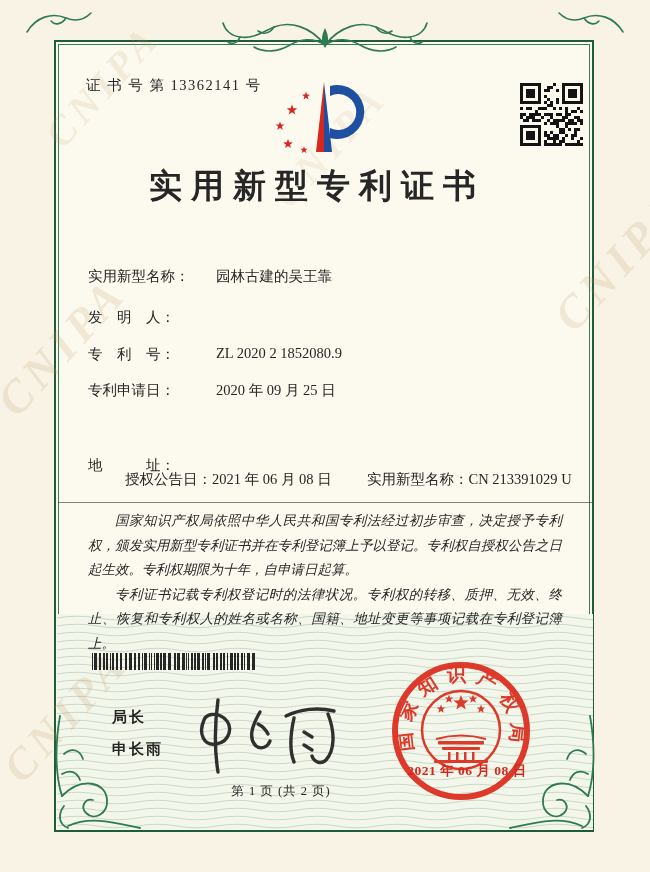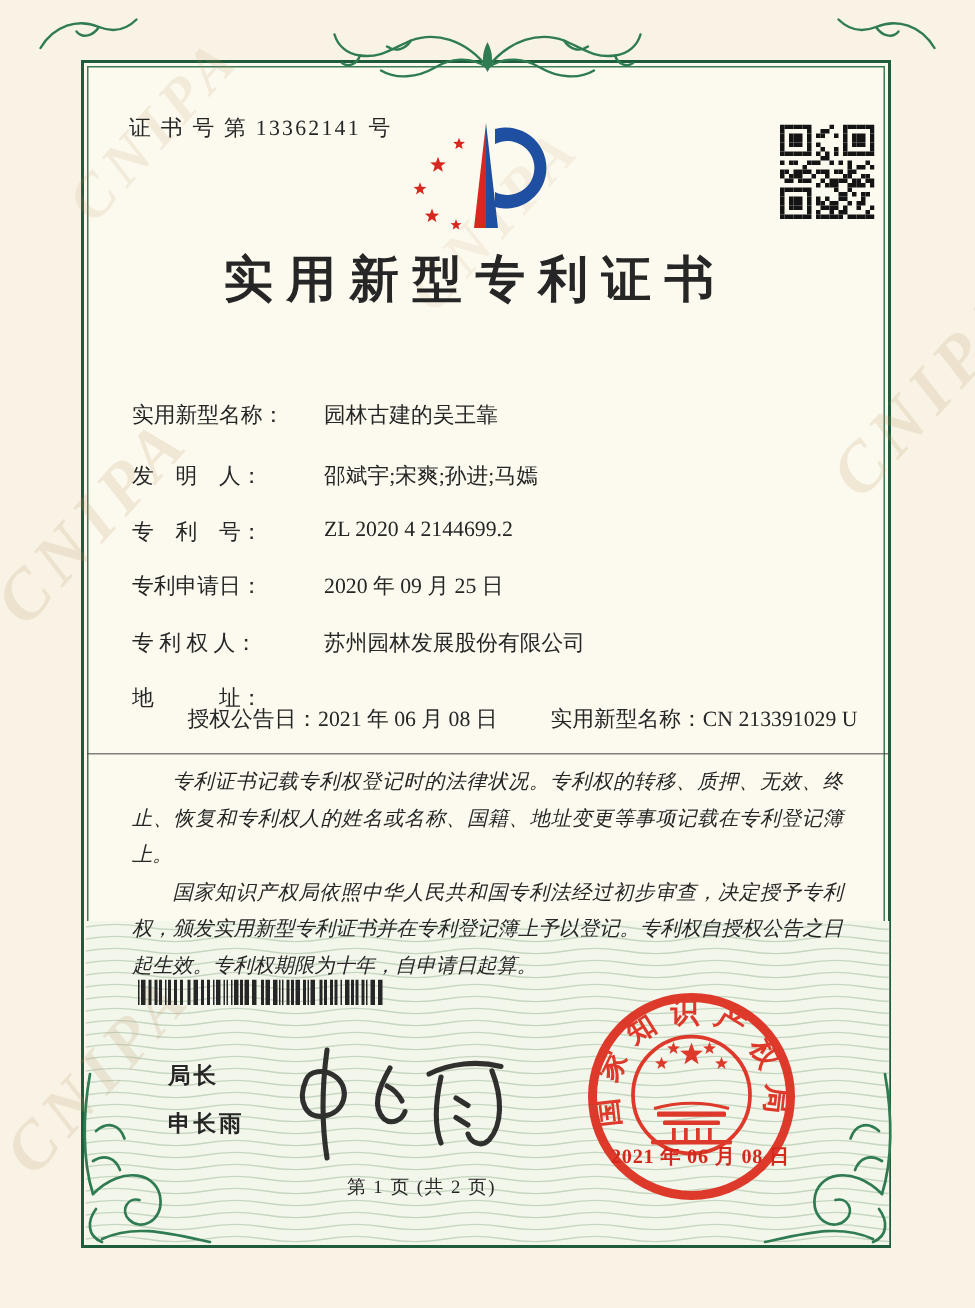--- a/index.html
+++ b/index.html
@@ -360,48 +360,43 @@
     </svg>
 
   <div class="content title">实用新型专利证书</div>
 
   <div class="content row" style="top:243px">
     <span class="lbl">实用新型名称：</span>
     <span class="val">园林古建的吴王靠</span>
   </div>
   <div class="content row" style="top:284px">
     <span class="lbl">发　明　人：</span>
-    <span class="val">邵斌宇;宋爽;孙进;马嫣</span>
   </div>
   <div class="content row" style="top:321px">
     <span class="lbl">专　利　号：</span>
-    <span class="val">ZL 2020 4 2144699.2</span>
+    <span class="val">ZL 2020 2 1852080.9</span>
   </div>
   <div class="content row" style="top:357px">
     <span class="lbl">专利申请日：</span>
     <span class="val">2020 年 09 月 25 日</span>
   </div>
-  <div class="content row" style="top:395px">
-    <span class="lbl">专 利 权 人：</span>
-    <span class="val">苏州园林发展股份有限公司</span>
-  </div>
   <div class="content row" style="top:432px">
     <span class="lbl">地　　　址：</span>
   </div>
 
   <div class="content grantrow" style="top:470px">
     <span class="pair" style="flex:0 0 242px;"><span>授权公告日：</span><span>2021 年 06 月 08 日</span></span>
     <span class="pair"><span>实用新型名称：</span><span>CN 213391029 U</span></span>
   </div>
 
   <div class="divider"></div>
 
   <div class="content paras">
+    <p>国家知识产权局依照中华人民共和国专利法经过初步审查，决定授予专利权，颁发实用新型专利证书并在专利登记簿上予以登记。专利权自授权公告之日起生效。专利权期限为十年，自申请日起算。</p>
     <p>专利证书记载专利权登记时的法律状况。专利权的转移、质押、无效、终止、恢复和专利权人的姓名或名称、国籍、地址变更等事项记载在专利登记簿上。</p>
-    <p>国家知识产权局依照中华人民共和国专利法经过初步审查，决定授予专利权，颁发实用新型专利证书并在专利登记簿上予以登记。专利权自授权公告之日起生效。专利权期限为十年，自申请日起算。</p>
   </div>
 
   <svg class="content" style="left:92px;top:653px;" width="168" height="17" fill="#262626">
       <rect x="0" width="1" height="17"></rect>
       <rect x="2" width="3" height="17"></rect>
       <rect x="7" width="2" height="17"></rect>
       <rect x="11" width="2" height="17"></rect>
       <rect x="14" width="2" height="17"></rect>
       <rect x="18" width="1" height="17"></rect>
       <rect x="20" width="2" height="17"></rect>

